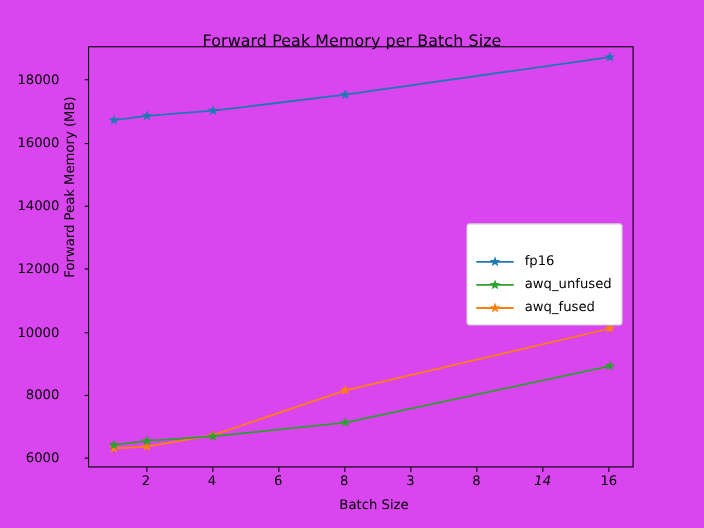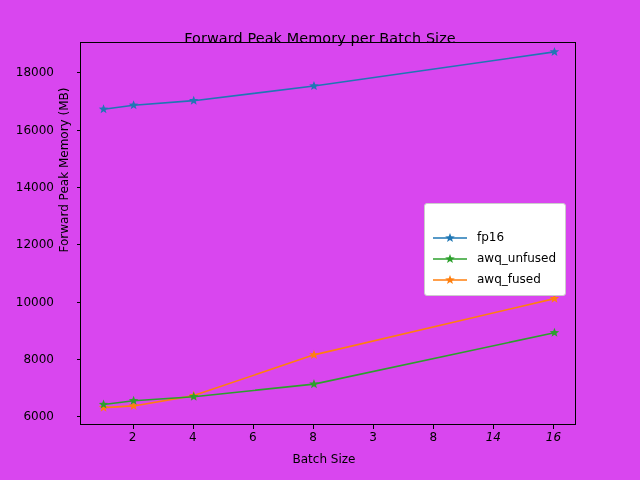--- a/index.html
+++ b/index.html
@@ -76,21 +76,21 @@
   }
   .tick-mark-x {
     position: absolute;
     top: 425px;
     width: 1px;
     height: 3.5px;
     background: #000000;
   }
   #xlabel {
     position: absolute;
-    left: 76px;
+    left: 92px;
     top: 452px;
     width: 496px;
     text-align: center;
     font-size: 12px;
     color: #000000;
   }
   #ylabel {
     position: absolute;
     left: -128px;
     top: 163px;
@@ -162,21 +162,21 @@
       <div class="tick-label-x" style="left: 252.848px;">6</div>
       <div class="tick-mark-x" style="left: 252.848px;"></div>
       <div class="tick-label-x" style="left: 312.97px;">8</div>
       <div class="tick-mark-x" style="left: 312.97px;"></div>
       <div class="tick-label-x" style="left: 373.091px;">3</div>
       <div class="tick-mark-x" style="left: 373.091px;"></div>
       <div class="tick-label-x" style="left: 433.212px;">8</div>
       <div class="tick-mark-x" style="left: 433.212px;"></div>
       <div class="tick-label-x" style="left: 493.333px; font-style: italic;">14</div>
       <div class="tick-mark-x" style="left: 493.333px;"></div>
-      <div class="tick-label-x" style="left: 553.455px; font-style: italic;">16</div>
+      <div class="tick-label-x" style="left: 553.455px;">16</div>
       <div class="tick-mark-x" style="left: 553.455px;"></div>
     </div>
 
   <div id="plot-area">
     <svg id="plot-svg" viewBox="0 0 496 383" preserveAspectRatio="none">
         <polyline points="22.55,66.27 52.61,62.26 112.73,57.67 232.97,43.03 473.45,8.89" fill="none" stroke="#1f77b4" stroke-width="1.6" stroke-linejoin="round" stroke-linecap="round"></polyline>
         <path d="M22.55,61.27L23.78,64.57L27.30,64.73L24.54,66.92L25.48,70.32L22.55,68.37L19.61,70.32L20.55,66.92L17.79,64.73L21.31,64.57Z" fill="#1f77b4"></path>
         <path d="M52.61,57.26L53.84,60.56L57.36,60.71L54.60,62.90L55.54,66.30L52.61,64.36L49.67,66.30L50.61,62.90L47.85,60.71L51.37,60.56Z" fill="#1f77b4"></path>
         <path d="M112.73,52.67L113.96,55.97L117.48,56.12L114.72,58.31L115.67,61.71L112.73,59.77L109.79,61.71L110.73,58.31L107.97,56.12L111.49,55.97Z" fill="#1f77b4"></path>
         <path d="M232.97,38.03L234.20,41.33L237.72,41.49L234.97,43.68L235.91,47.08L232.97,45.13L230.03,47.08L230.97,43.68L228.21,41.49L231.74,41.33Z" fill="#1f77b4"></path>

